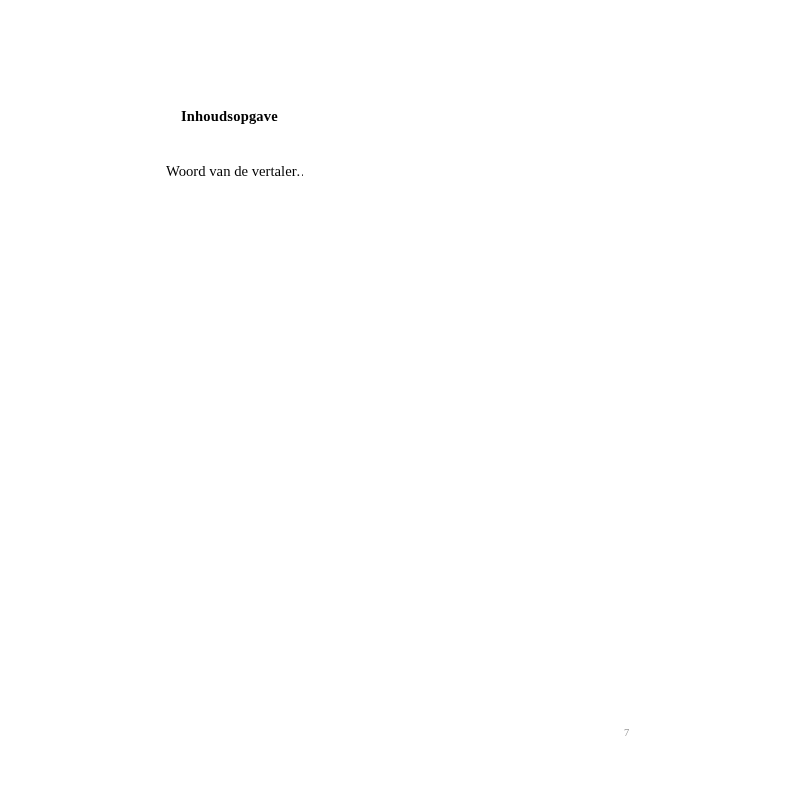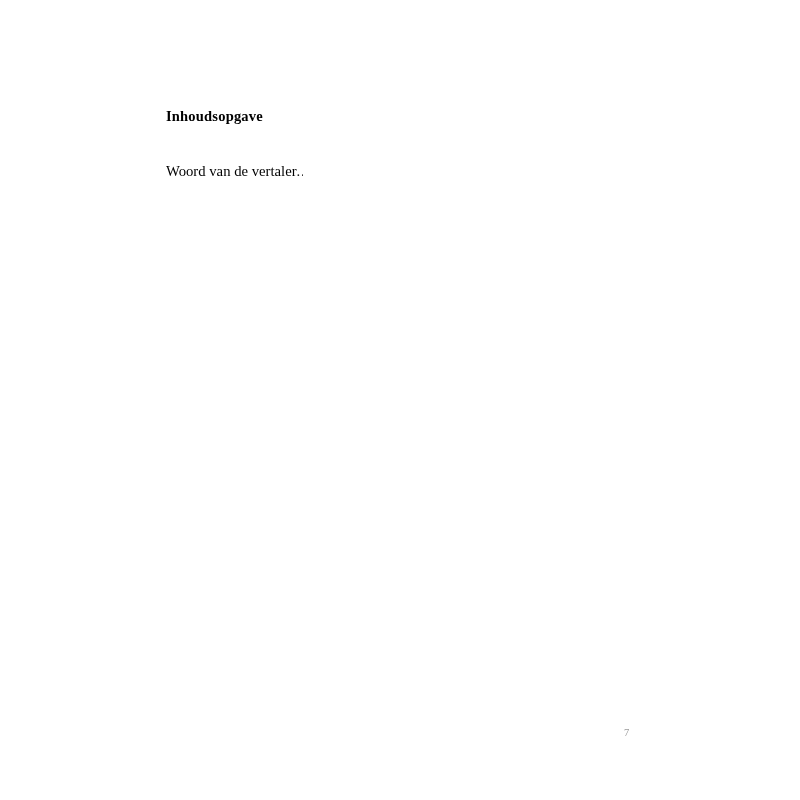--- a/index.html
+++ b/index.html
@@ -26,21 +26,21 @@
     position: absolute;
     left: 166px;
     top: 108px;
     width: 468px;
   }
 
   .toc-title {
     font-size: 14.5px;
     font-weight: bold;
     letter-spacing: 0.2px;
-    margin: 0 0 38px 0;
+    margin: 0 0 38px 15px;
     line-height: 1.2;
   }
 
   .toc-group {
     margin: 0 0 20px 0;
   }
 
   
   .toc-row {
     display: flex;

